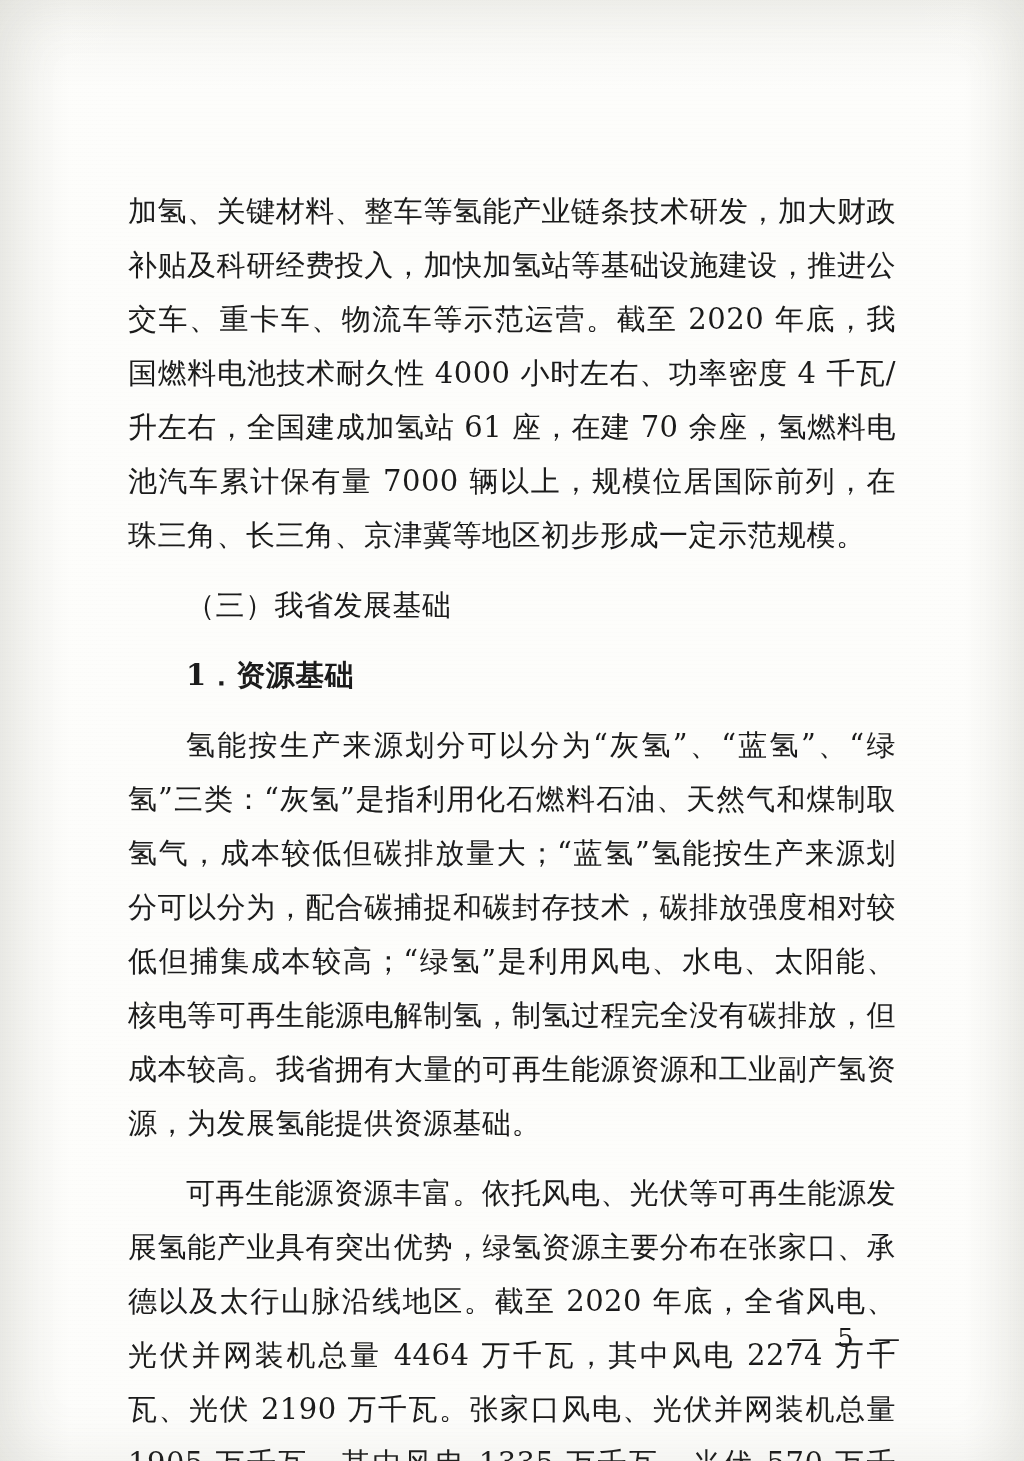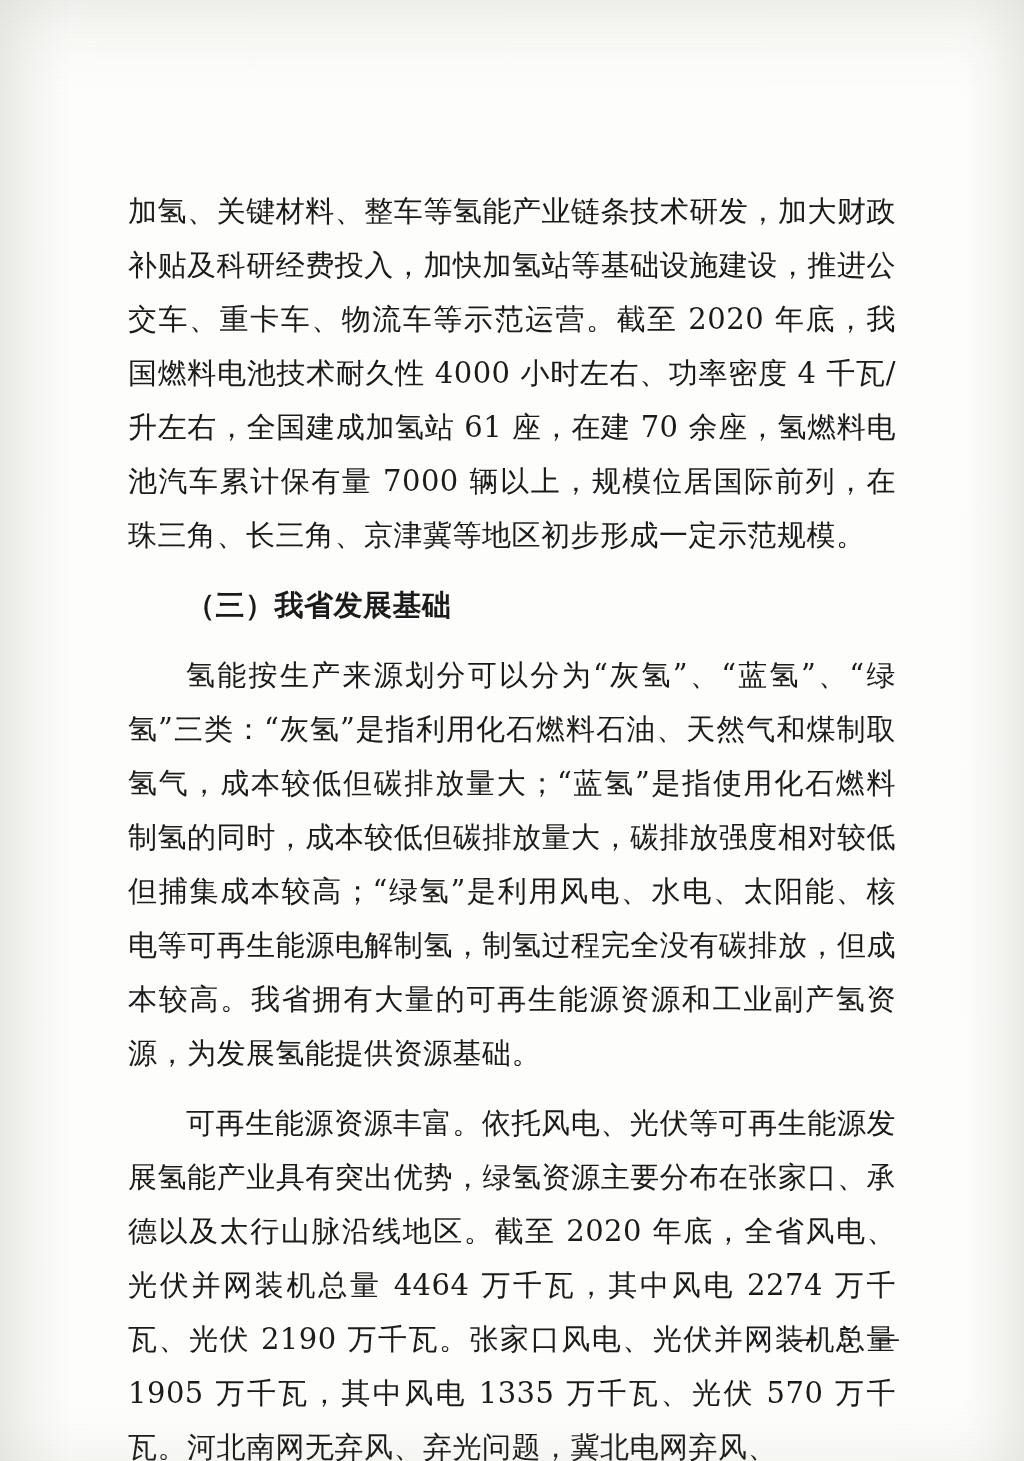--- a/index.html
+++ b/index.html
@@ -40,21 +40,21 @@
   }
   .para {
     margin: 16px;
     text-indent: 0;
   }
   .para.indent {
     text-indent: 58px;
   }
   .para.heading {
     text-indent: 58px;
-    font-weight: 700;
+    font-weight: 400;
   }
   .para.list-item {
     text-indent: 58px;
     font-weight: 600;
   }
   .page-number {
     position: absolute;
     right: 118px;
     bottom: 108px;
     font-size: 26px;
@@ -79,20 +79,21 @@
   }
 </style>
 </head>
 <body>
 
 <div class="page">
   <div class="page-inner">
     <div class="doc-body">
       <p class="para">加氢、关键材料、整车等氢能产业链条技术研发，加大财政补贴及科研经费投入，加快加氢站等基础设施建设，推进公交车、重卡车、物流车等示范运营。截至 2020 年底，我国燃料电池技术耐久性 4000 小时左右、功率密度 4 千瓦/升左右，全国建成加氢站 61 座，在建 70 余座，氢燃料电池汽车累计保有量 7000 辆以上，规模位居国际前列，在珠三角、长三角、京津冀等地区初步形成一定示范规模。</p>
       <p class="para heading">（三）我省发展基础</p>
-      <p class="para indent">氢能按生产来源划分可以分为“灰氢”、“蓝氢”、“绿氢”三类：“灰氢”是指利用化石燃料石油、天然气和煤制取氢气，成本较低但碳排放量大；“蓝氢”是指使用化石燃料制氢的同时，成本较低但碳排放量大，碳排放强度相对较低但捕集成本较高；“绿氢”是利用风电、水电、太阳能、核电等可再生能源电解制氢，制氢过程完全没有碳排放，但成本较高。我省拥有大量的可再生能源资源和工业副产氢资源，为发展氢能提供资源基础。</p>
+      <p class="para list-item">1．资源基础</p>
+      <p class="para indent">氢能按生产来源划分可以分为“灰氢”、“蓝氢”、“绿氢”三类：“灰氢”是指利用化石燃料石油、天然气和煤制取氢气，成本较低但碳排放量大；“蓝氢”氢能按生产来源划分可以分为，配合碳捕捉和碳封存技术，碳排放强度相对较低但捕集成本较高；“绿氢”是利用风电、水电、太阳能、核电等可再生能源电解制氢，制氢过程完全没有碳排放，但成本较高。我省拥有大量的可再生能源资源和工业副产氢资源，为发展氢能提供资源基础。</p>
       <p class="para indent">可再生能源资源丰富。依托风电、光伏等可再生能源发展氢能产业具有突出优势，绿氢资源主要分布在张家口、承德以及太行山脉沿线地区。截至 2020 年底，全省风电、光伏并网装机总量 4464 万千瓦，其中风电 2274 万千瓦、光伏 2190 万千瓦。张家口风电、光伏并网装机总量 1905 万千瓦，其中风电 1335 万千瓦、光伏 570 万千瓦。河北南网无弃风、弃光问题，冀北电网弃风、</p>
     </div>
   </div>
   <div class="page-number">— 5 —</div>
   <div class="grain"></div>
   <div class="edge-shadow"></div>
 </div>
 
 </body></html>

